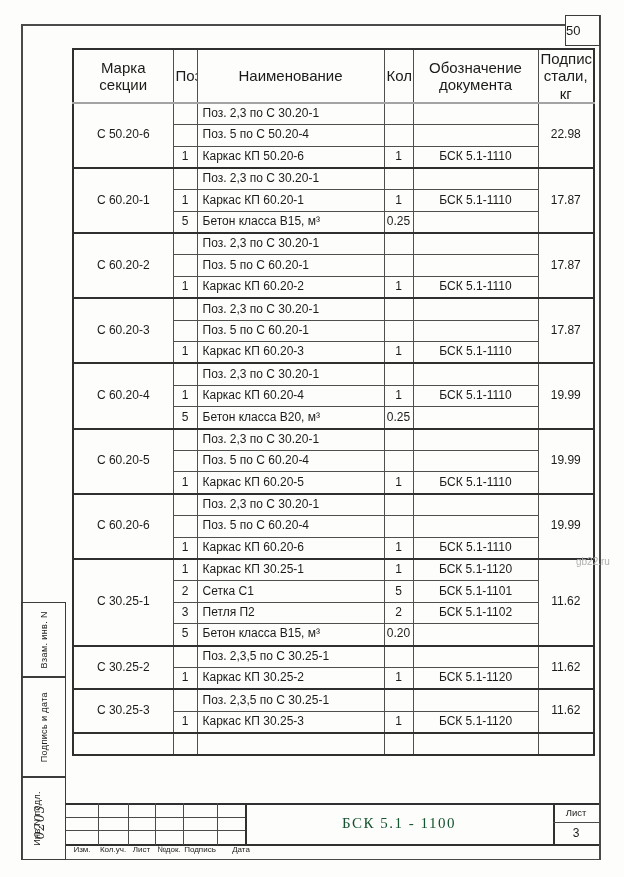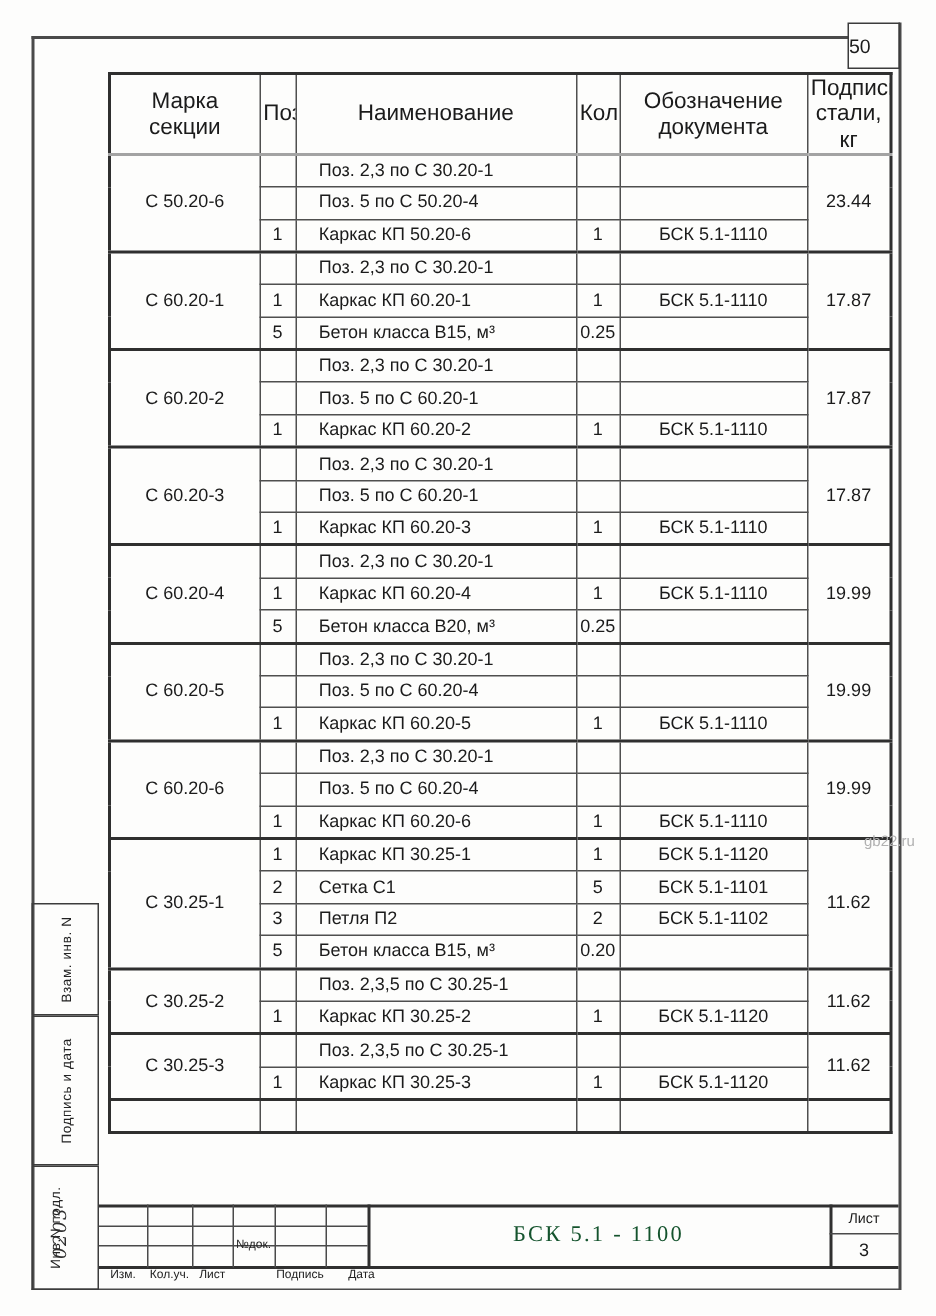--- a/index.html
+++ b/index.html
@@ -9,21 +9,21 @@
   .ln.dk{background:#303030;}
 
   
   table.spec{position:absolute;left:72px;top:48px;width:521px;border-collapse:collapse;
              table-layout:fixed;border:2px solid #2f2f2f;}
   table.spec th,table.spec td{border:1px solid #4f4f4f;padding:0 2px;text-align:center;
              vertical-align:middle;font:12px/1.15 "Liberation Sans",sans-serif;color:#1b1b1b;
              overflow:hidden;white-space:nowrap;}
   table.spec thead th{height:38px;font-size:15px;white-space:normal;border-bottom:2px solid #a3a3a3;font-weight:normal;}
   table.spec td{height:20.4px;}
-  table.spec td.name-cell{text-align:left;padding-left:15px;}
+  table.spec td.name-cell{text-align:left;padding-left:5px;}
   table.spec td.mark-cell{font-size:12px;}
   table.spec tr.grp-start td{border-top:2px solid #2f2f2f;}
 
   
   .pagenum-box{position:absolute;left:565px;top:15px;width:35px;height:31px;
                border:1.5px solid #3c3c3c;box-sizing:border-box;display:flex;
                align-items:center;font-size:13px;}
   .sb-cell{position:absolute;left:21px;width:45px;border:1.2px solid #3c3c3c;
            box-sizing:border-box;display:flex;align-items:center;justify-content:center;}
   .sb-cell span{writing-mode:vertical-rl;transform:rotate(180deg);font-size:9px;
@@ -78,21 +78,21 @@
         <th>Подпись стали, кг</th>
       </tr>
     </thead>
     <tbody id="spec-body">
         <tr class="grp-start">
           <td class="mark-cell" rowspan="3">С 50.20-6</td>
           <td class="poz-cell"></td>
           <td class="name-cell">Поз. 2,3 по С 30.20-1</td>
           <td class="qty-cell"></td>
           <td class="doc-cell"></td>
-          <td class="steel-cell" rowspan="3">23.44</td>
+          <td class="steel-cell" rowspan="3">22.98</td>
         </tr>
         <tr>
           <td class="poz-cell"></td>
           <td class="name-cell">Поз. 5 по С 50.20-4</td>
           <td class="qty-cell"></td>
           <td class="doc-cell"></td>
         </tr>
         <tr>
           <td class="poz-cell">1</td>
           <td class="name-cell">Каркас КП 50.20-6</td>
@@ -306,21 +306,21 @@
   <div class="ln" style="left:155px;top:803px;width:1px;height:42px;"></div>
   <div class="ln" style="left:183px;top:803px;width:1px;height:42px;"></div>
   <div class="ln" style="left:217px;top:803px;width:1px;height:42px;"></div>
   <div class="ln dk" style="left:245px;top:803px;width:1.5px;height:42px;"></div>
   <div class="ln dk" style="left:553px;top:803px;width:1.5px;height:42px;"></div>
   <div class="ln" style="left:553px;top:822px;width:46px;height:1px;"></div>
 
   <div class="tb-label" style="left:66px;top:830px;width:32px;height:15px;">Изм.</div>
   <div class="tb-label" style="left:98px;top:830px;width:30px;height:15px;text-align:center;">Кол.уч.</div>
   <div class="tb-label" style="left:128px;top:830px;width:27px;height:15px;">Лист</div>
-  <div class="tb-label" style="left:155px;top:810px;width:28px;height:15px;">№док.</div>
+  <div class="tb-label" style="left:155px;top:830px;width:28px;height:15px;">№док.</div>
   <div class="tb-label" style="left:183px;top:830px;width:34px;height:15px;">Подпись</div>
   <div class="tb-label" style="left:217px;top:830px;width:48px;height:15px;">Дата</div>
 
   <div class="tb-doc">БСК 5.1 - 1100</div>
   <div class="tb-sheet-label">Лист</div>
   <div class="tb-sheet-num">3</div>
 
   <div class="watermark">gb22.ru</div>
 </div>
 

